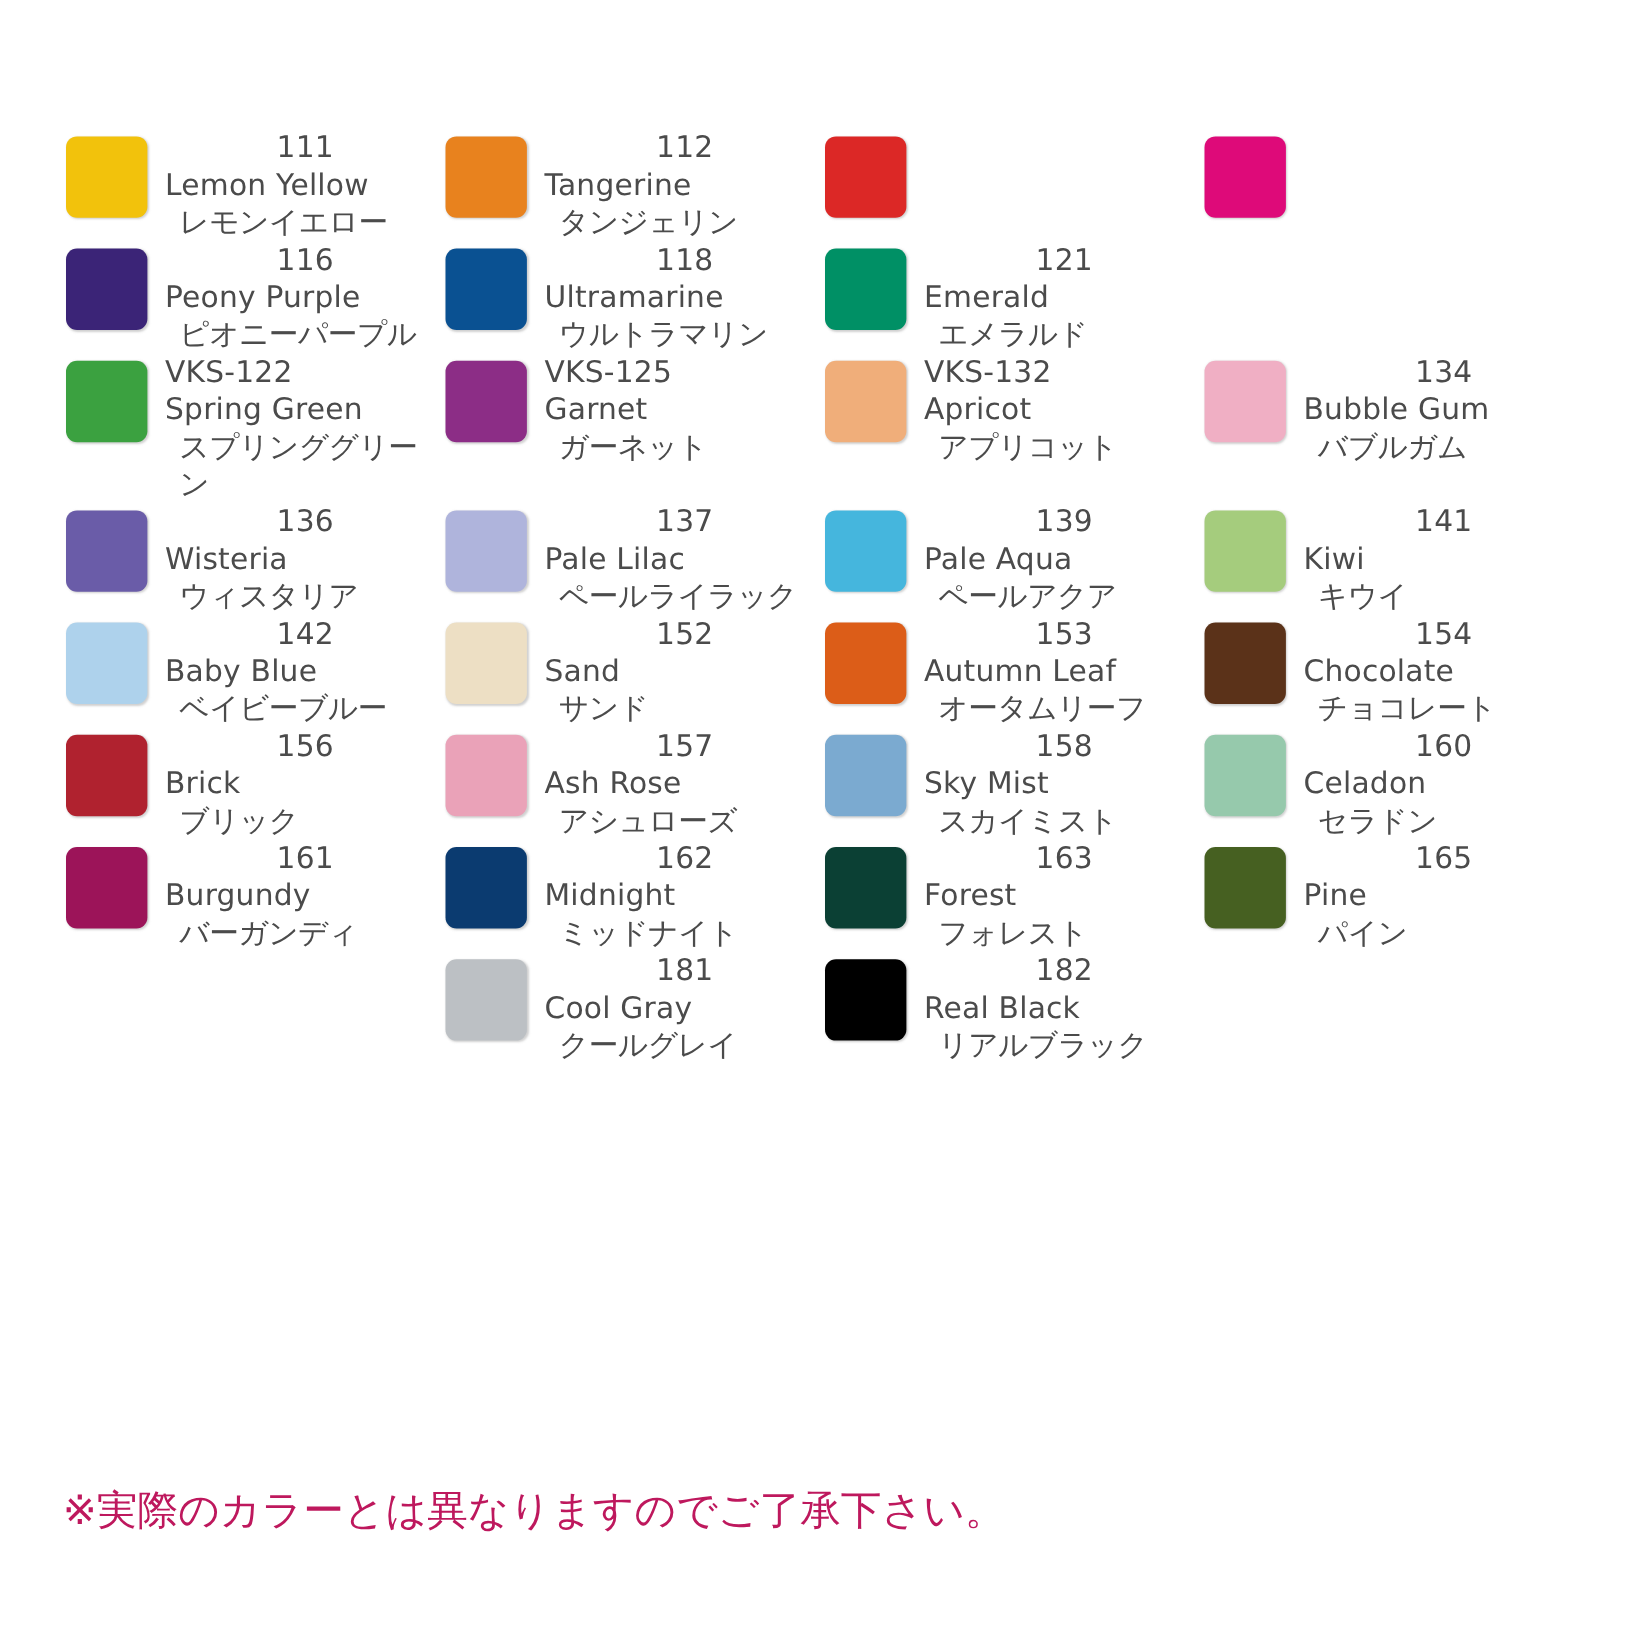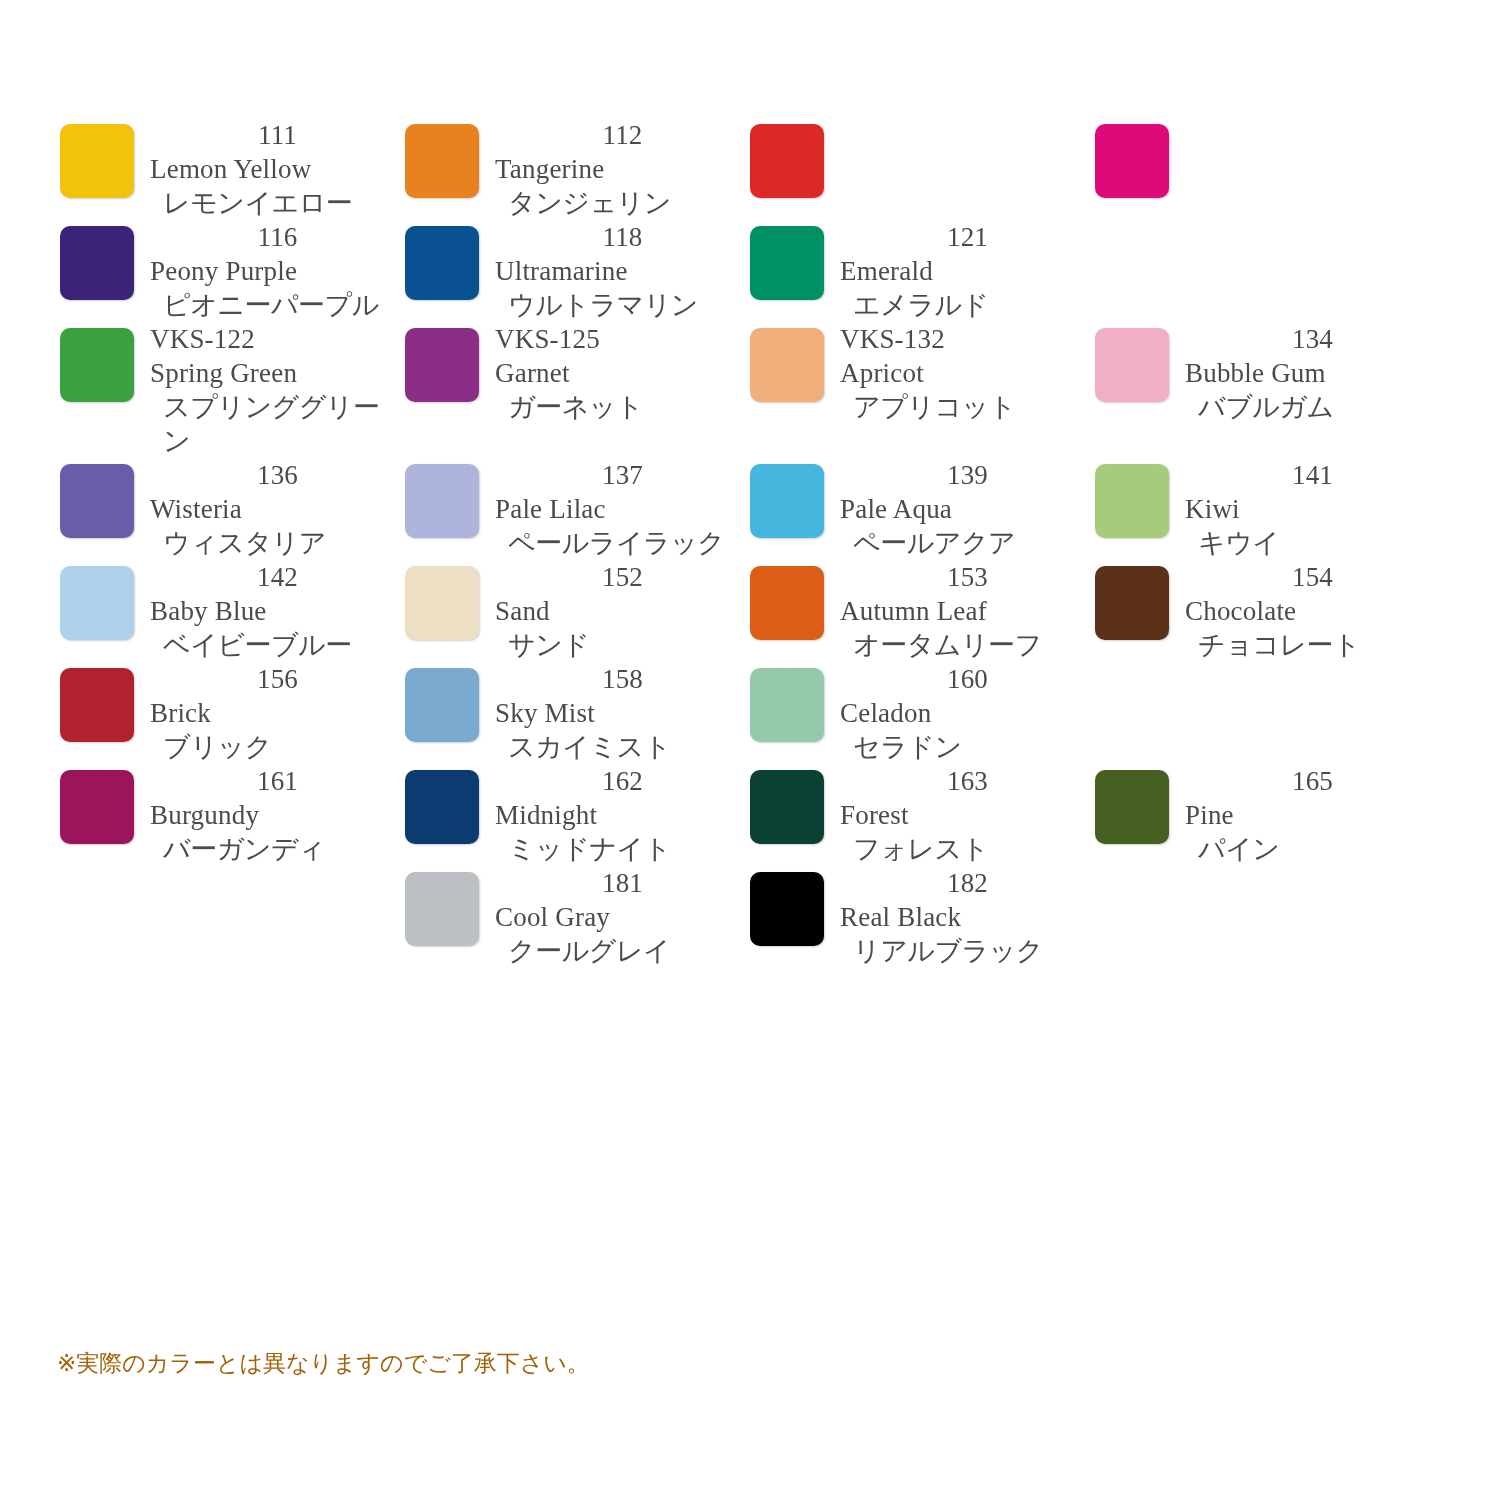--- a/index.html
+++ b/index.html
@@ -17,21 +17,20 @@
   }
   #chart {
     position: absolute;
     left: 60px;
     top: 118px;
     width: 1380px;
   }
   .swatch-row {
     display: flex;
     align-items: flex-start;
-    font-family: Liberation Serif, serif;
   }
   .swatch-cell {
     width: 345px;
     display: flex;
     align-items: flex-start;
     box-sizing: border-box;
   }
   .swatch-cell.empty {
     visibility: hidden;
   }
@@ -66,22 +65,22 @@
   .label .name-ja {
     display: block;
     text-align: left;
     letter-spacing: -0.5px;
     margin-left: 13px;
   }
   .footnote {
     position: absolute;
     left: 57px;
     top: 1348px;
-    font-size: 23px;
-    color: #a16207;
+    font-size: 37px;
+    color: #be185d;
     letter-spacing: 0px;
   }
 </style>
 </head>
 <body>
 
 <div id="chart">
     <div class="swatch-row">
       <div class="swatch-cell">
         <div class="chip" title="#F2C20C" style="background: rgb(242, 194, 12);"></div>
@@ -237,20 +236,28 @@
     <div class="swatch-row">
       <div class="swatch-cell">
         <div class="chip" title="#B0222F" style="background: rgb(176, 34, 47);"></div>
         <div class="label">
           <span class="code">156</span>
           <span class="name-en">Brick</span>
           <span class="name-ja">ブリック</span>
         </div>
       </div>
       <div class="swatch-cell">
+        <div class="chip" title="#EAA2B8" style="background: rgb(234, 162, 184);"></div>
+        <div class="label">
+          <span class="code">157</span>
+          <span class="name-en">Ash Rose</span>
+          <span class="name-ja">アシュローズ</span>
+        </div>
+      </div>
+      <div class="swatch-cell">
         <div class="chip" title="#7BAAD0" style="background: rgb(123, 170, 208);"></div>
         <div class="label">
           <span class="code">158</span>
           <span class="name-en">Sky Mist</span>
           <span class="name-ja">スカイミスト</span>
         </div>
       </div>
       <div class="swatch-cell">
         <div class="chip" title="#96C9AC" style="background: rgb(150, 201, 172);"></div>
         <div class="label">

